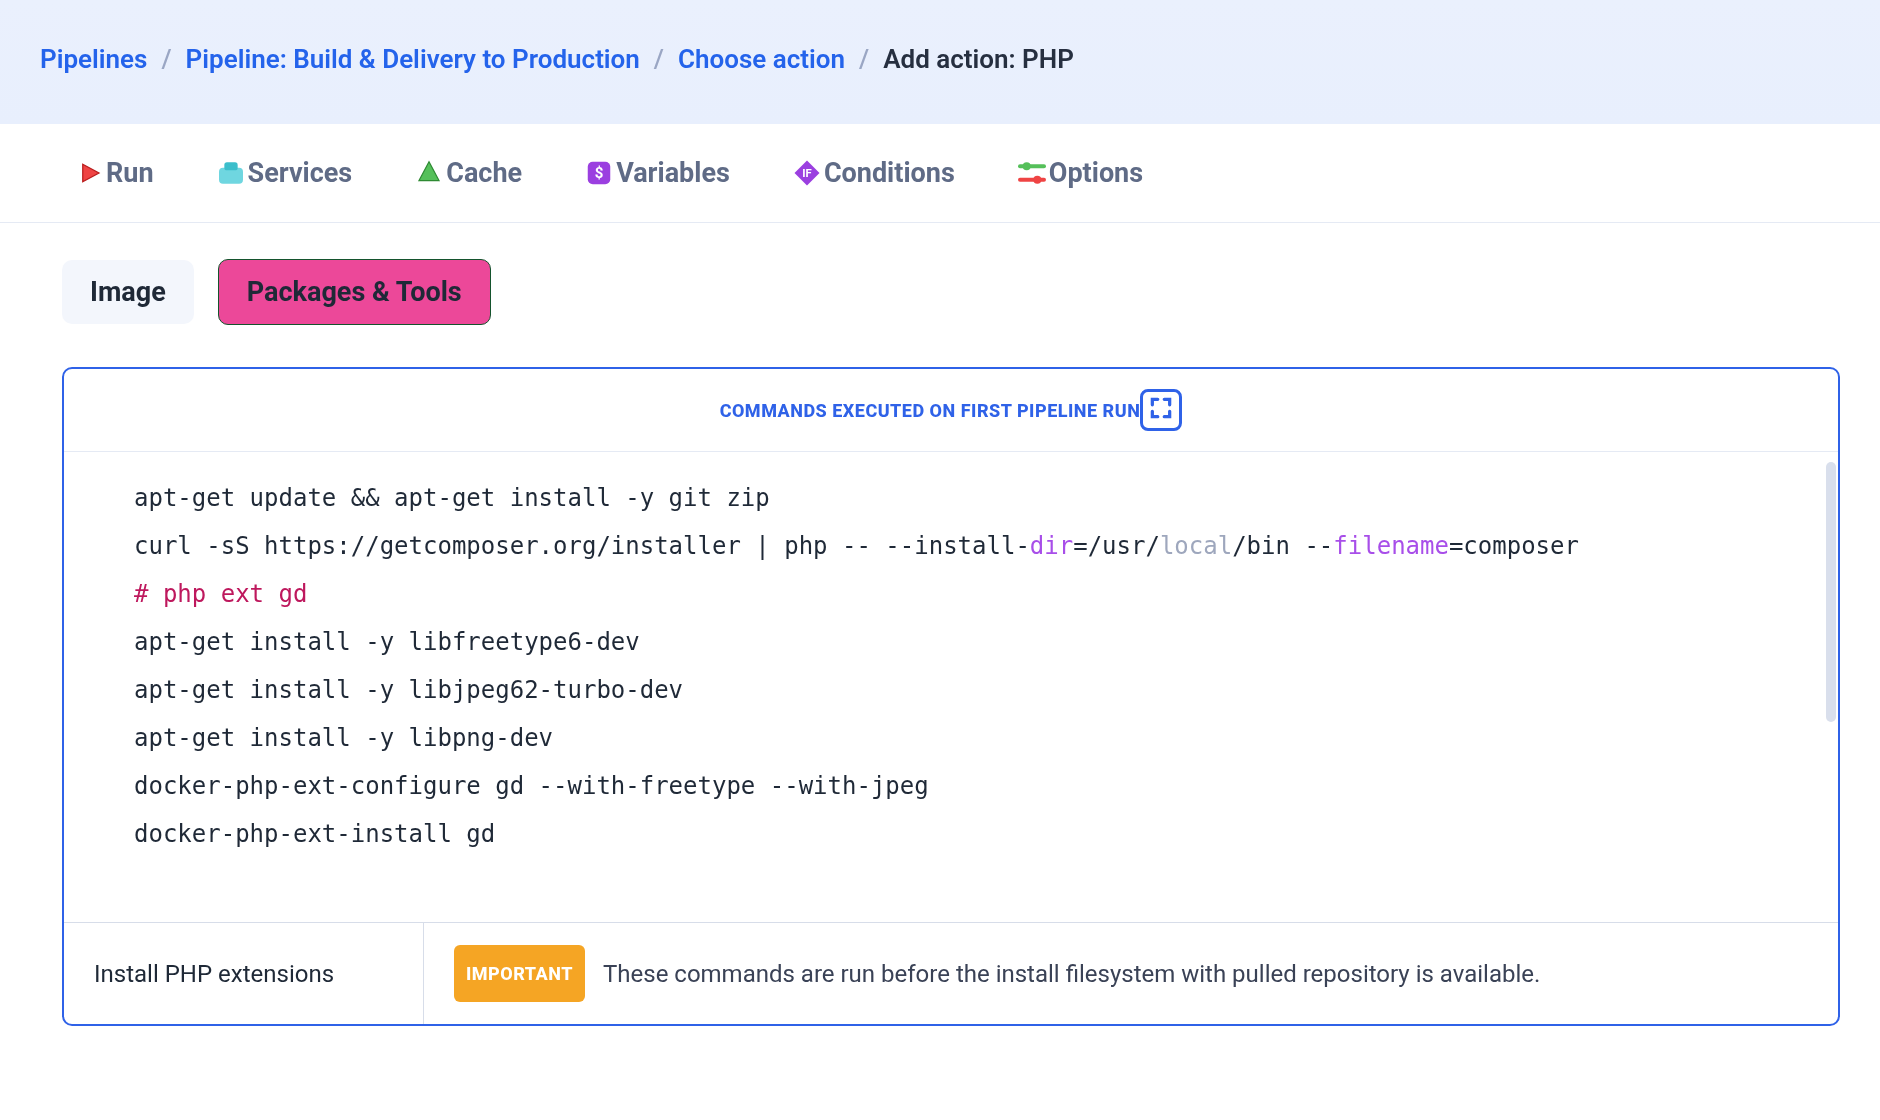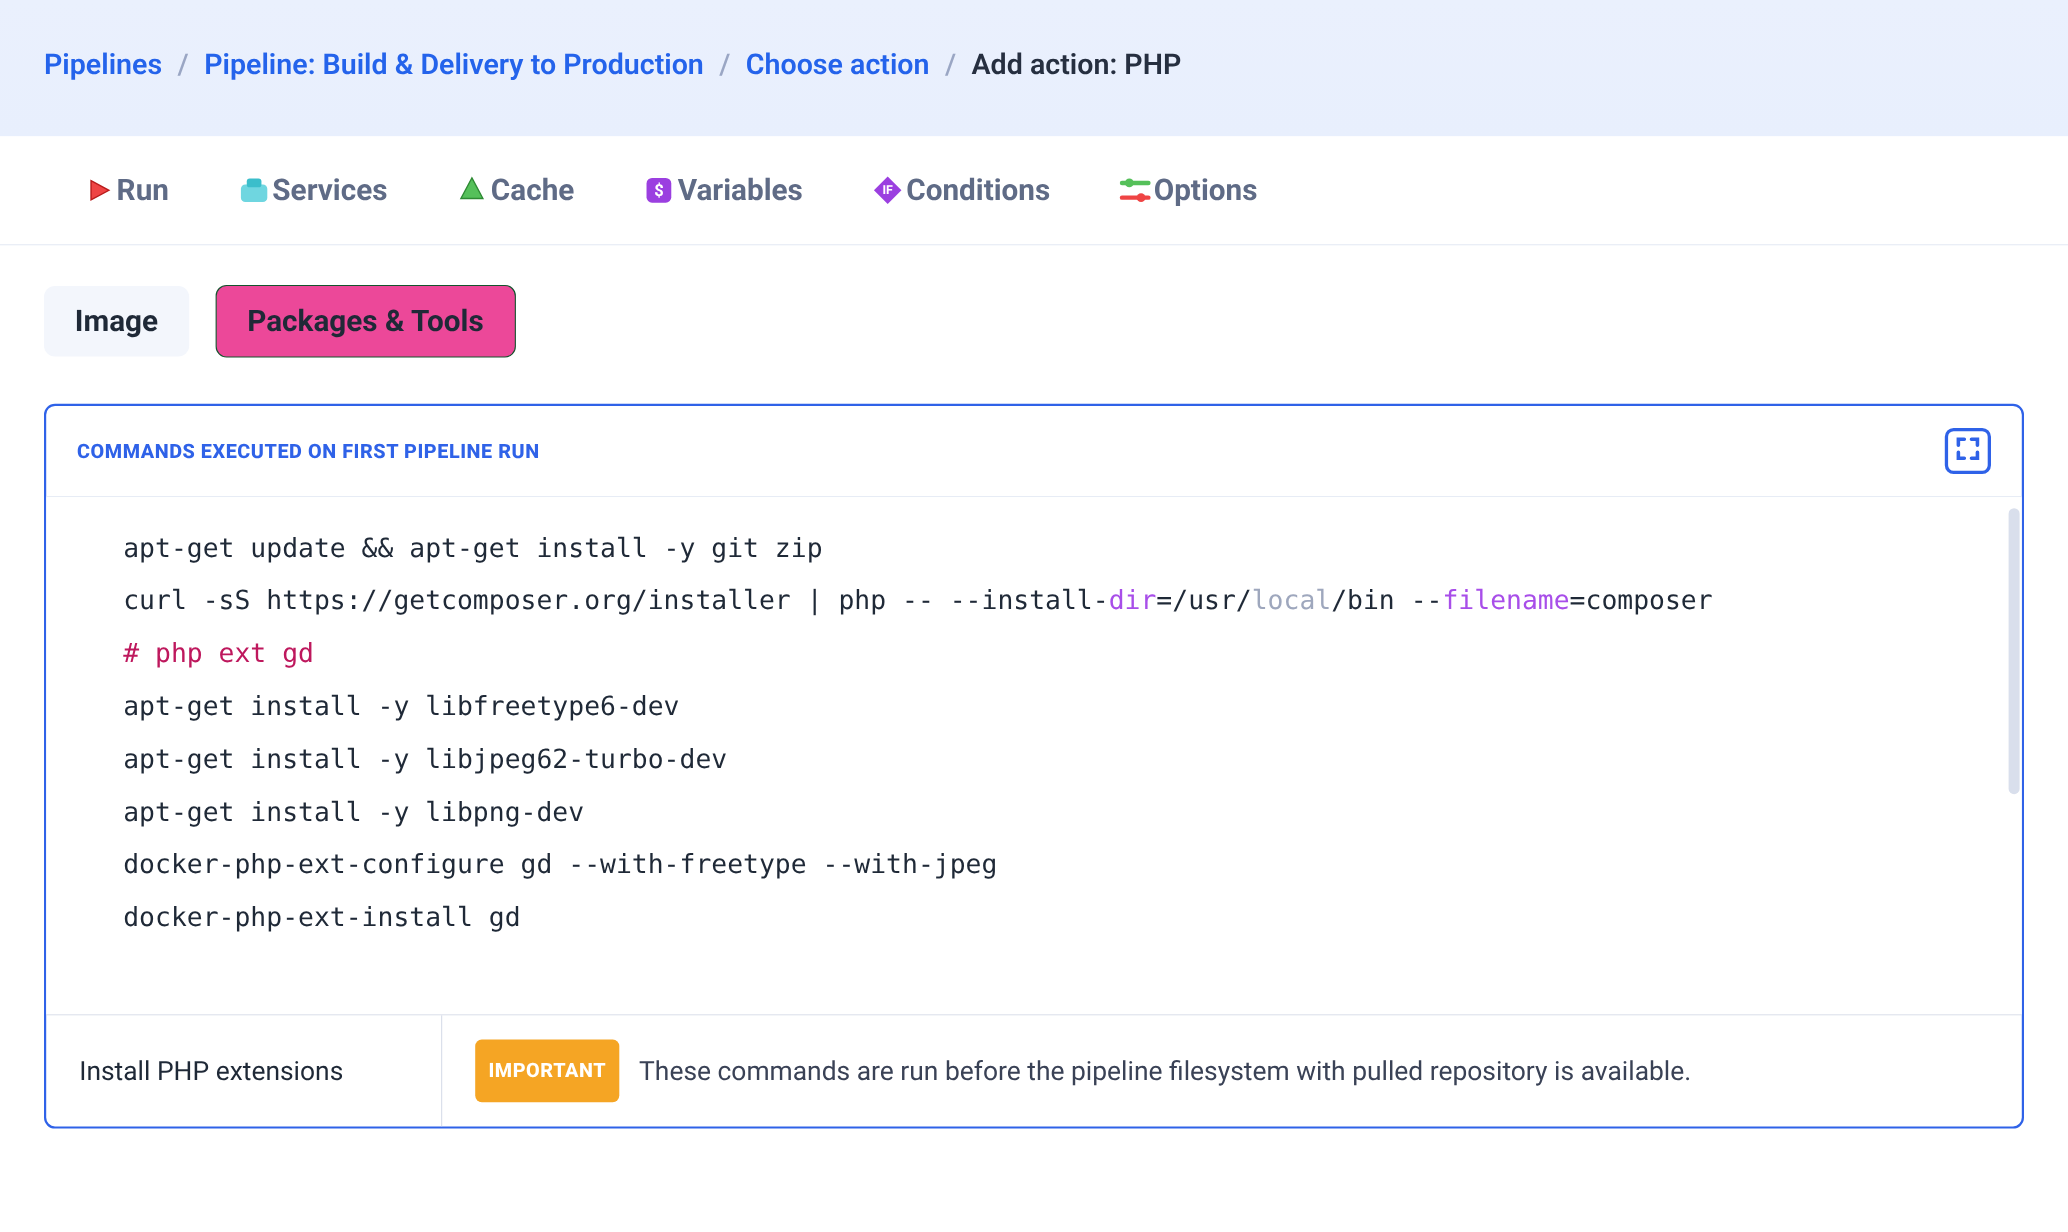--- a/index.html
+++ b/index.html
@@ -43,21 +43,21 @@
   cursor: pointer;
 }
 .tab-item.boxed {
   border: 2px solid #1f2937;
   border-radius: 10px;
   padding: 12px 22px;
   color: #1f2937;
 }
 .icon-box { display: inline-flex; width: 34px; height: 34px; align-items: center; justify-content: center; }
 
-.content { padding: 36px 40px 0 40px; }
+.content { padding: 36px 40px 0 40px; margin-left: 22px; }
 
 .sub-tabs { display: flex; align-items: center; gap: 24px; margin-bottom: 42px; }
 .sub-tab {
   font-size: 27px;
   font-weight: 700;
   color: #1f2937;
   padding: 16px 28px;
   border-radius: 10px;
   cursor: pointer;
   background: #f3f6fc;
@@ -68,21 +68,21 @@
 }
 
 .editor-wrap {
   border: 2px solid #2f62e8;
   border-radius: 10px;
   overflow: hidden;
 }
 .editor-header {
   display: flex;
   align-items: center;
-  justify-content: space-between;
+  justify-content: center;
   padding: 20px 28px;
   border-bottom: 1px solid #e5eaf4;
 }
 .editor-header-title {
   font-size: 18px;
   font-weight: 800;
   letter-spacing: 0.5px;
   color: #2f62e8;
 }
 .expand-btn {
@@ -263,19 +263,19 @@
       <div class="code-line">apt-get install -y libjpeg62-turbo-dev</div>
       <div class="code-line">apt-get install -y libpng-dev</div>
       <div class="code-line">docker-php-ext-configure gd --with-freetype --with-jpeg</div>
       <div class="code-line">docker-php-ext-install gd</div>
     </div>
 
     <div class="editor-footer">
       <div class="footer-left">Install PHP extensions</div>
       <div class="footer-right">
         <span class="badge-important">IMPORTANT</span>
-        <span>These commands are run before the pipeline filesystem with pulled repository is available.</span>
+        <span>These commands are run before the install filesystem with pulled repository is available.</span>
       </div>
     </div>
 
   </div>
 
 </div>
 
 </body></html>

